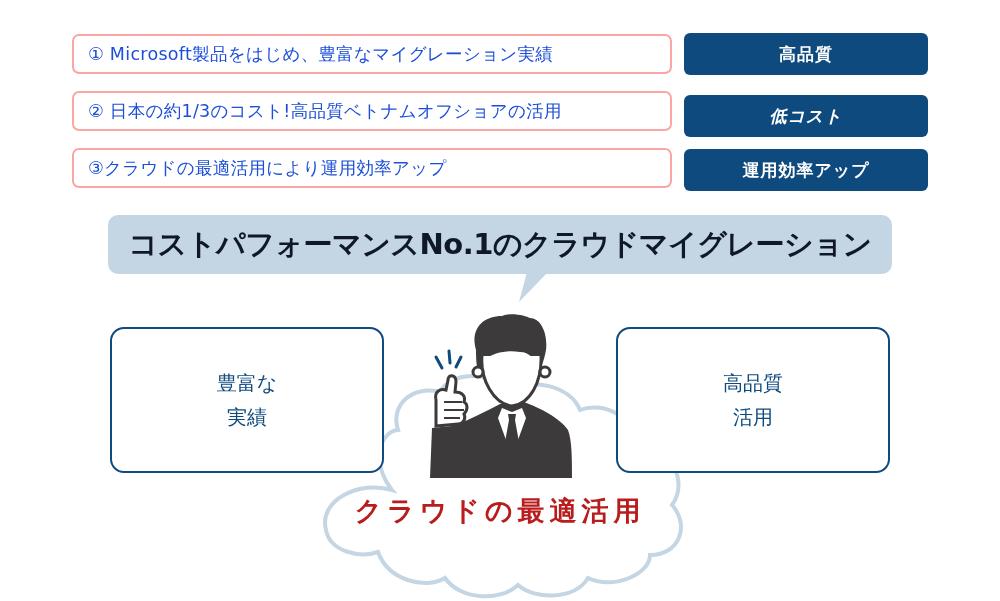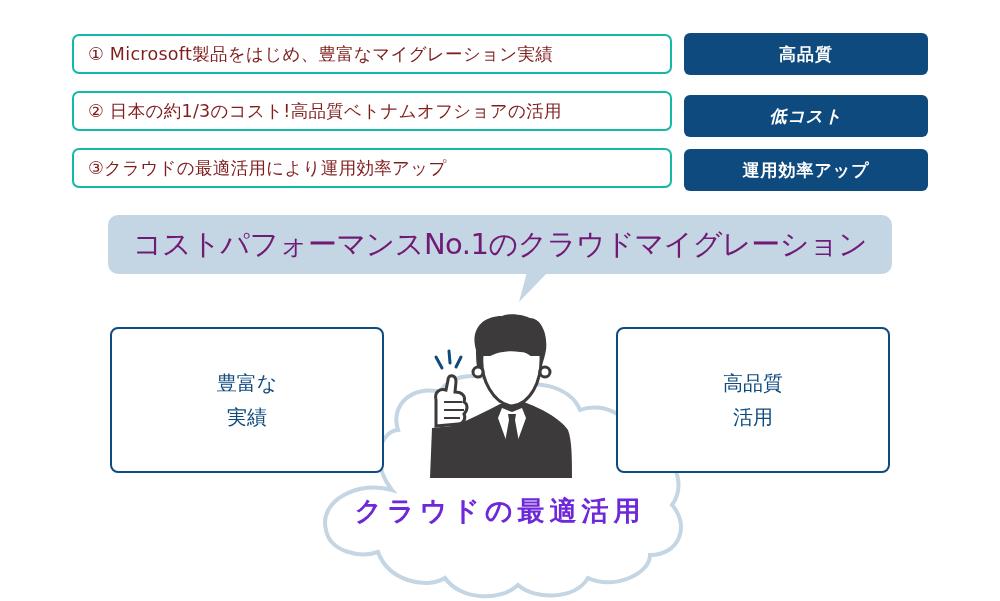--- a/index.html
+++ b/index.html
@@ -1,32 +1,32 @@
 <!DOCTYPE html>
 <html><head>
 <meta charset="utf-8">
 <style>
   html,body{margin:0;padding:0;background:#ffffff;}
   body{width:1000px;height:601px;position:relative;overflow:hidden;
        font-family:"DejaVu Sans","Liberation Sans",sans-serif;color:#222;}
-  .row-box{position:absolute;left:72px;width:600px;height:40px;border:2px solid #14b8a6;
+  .row-box{position:absolute;left:72px;width:600px;height:40px;border:2px solid #fca5a5;
            border-radius:7px;box-sizing:border-box;display:flex;align-items:center;
-           padding-left:14px;font-size:17.5px;color:#7f1d1d;background:#fff;letter-spacing:0.3px;white-space:nowrap;}
+           padding-left:14px;font-size:17.5px;color:#1d4ed8;background:#fff;letter-spacing:0.3px;white-space:nowrap;}
   .tag-box{position:absolute;left:684px;width:244px;height:42px;background:#0e4a7e;border-radius:6px;
            display:flex;align-items:center;justify-content:center;color:#fff;font-weight:bold;font-size:17px;letter-spacing:1px;}
   .bubble{position:absolute;left:108px;top:215px;width:784px;height:59px;background:#c4d5e4;border-radius:10px;
           display:flex;align-items:center;justify-content:center;}
-  .bubble-text{color:#701a75;font-weight:normal;font-size:29px;letter-spacing:-0.5px;white-space:nowrap;}
+  .bubble-text{color:#0f172a;font-weight:bold;font-size:29px;letter-spacing:-0.5px;white-space:nowrap;}
   .tail{position:absolute;left:0;top:0;}
-  .side-box{position:absolute;top:327px;width:274px;height:146px;border:2px solid #0f4a80;border-radius:8px;
+  .side-box{position:absolute;top:327px;width:274px;height:146px;border:2px solid #0f4a80;border-radius:14px;
             box-sizing:border-box;background:#fff;display:flex;flex-direction:column;align-items:center;justify-content:center;
             color:#0e4a7e;font-size:20px;line-height:34px;z-index:3;}
   .cloud{position:absolute;left:0;top:0;z-index:1;}
   .person{position:absolute;left:0;top:0;z-index:2;}
-  .cloud-text{position:absolute;left:340px;top:493px;width:320px;text-align:center;color:#6d28d9;
+  .cloud-text{position:absolute;left:340px;top:493px;width:320px;text-align:center;color:#b91c1c;
               font-weight:bold;font-size:27px;letter-spacing:5px;z-index:4;white-space:nowrap;}
 </style>
 </head>
 <body>
 
 <div>
   <div class="row-box" style="top:34px;">
     <span>① Microsoft製品をはじめ、豊富なマイグレーション実績</span>
   </div>
   <div class="tag-box" style="top:33px;">

